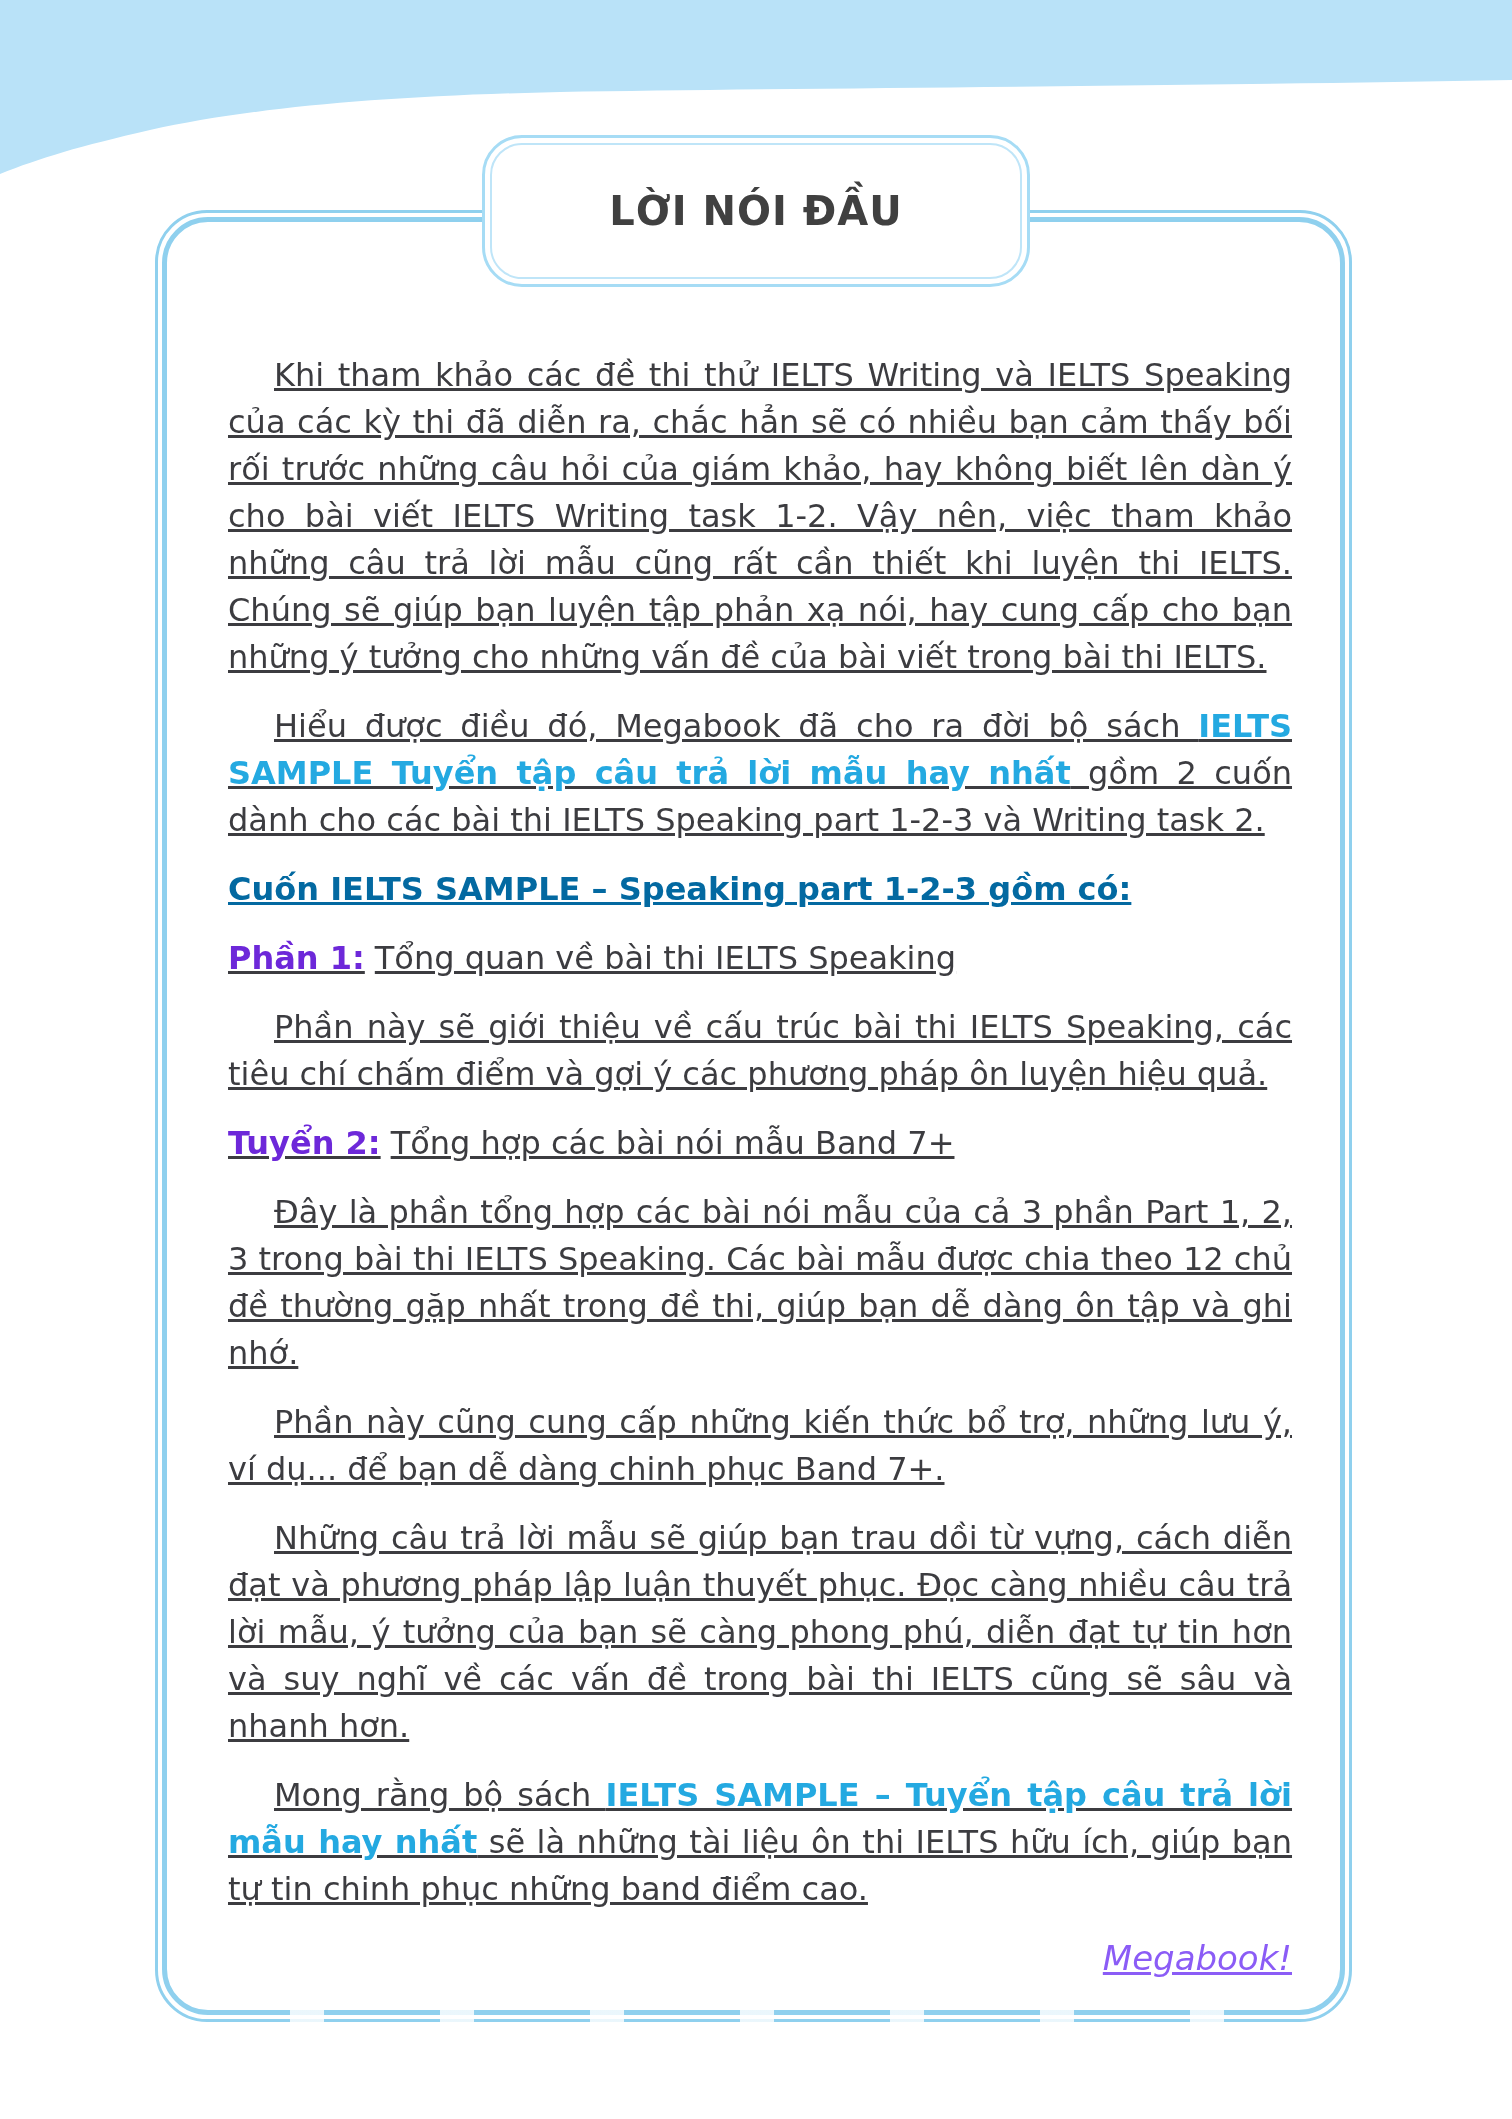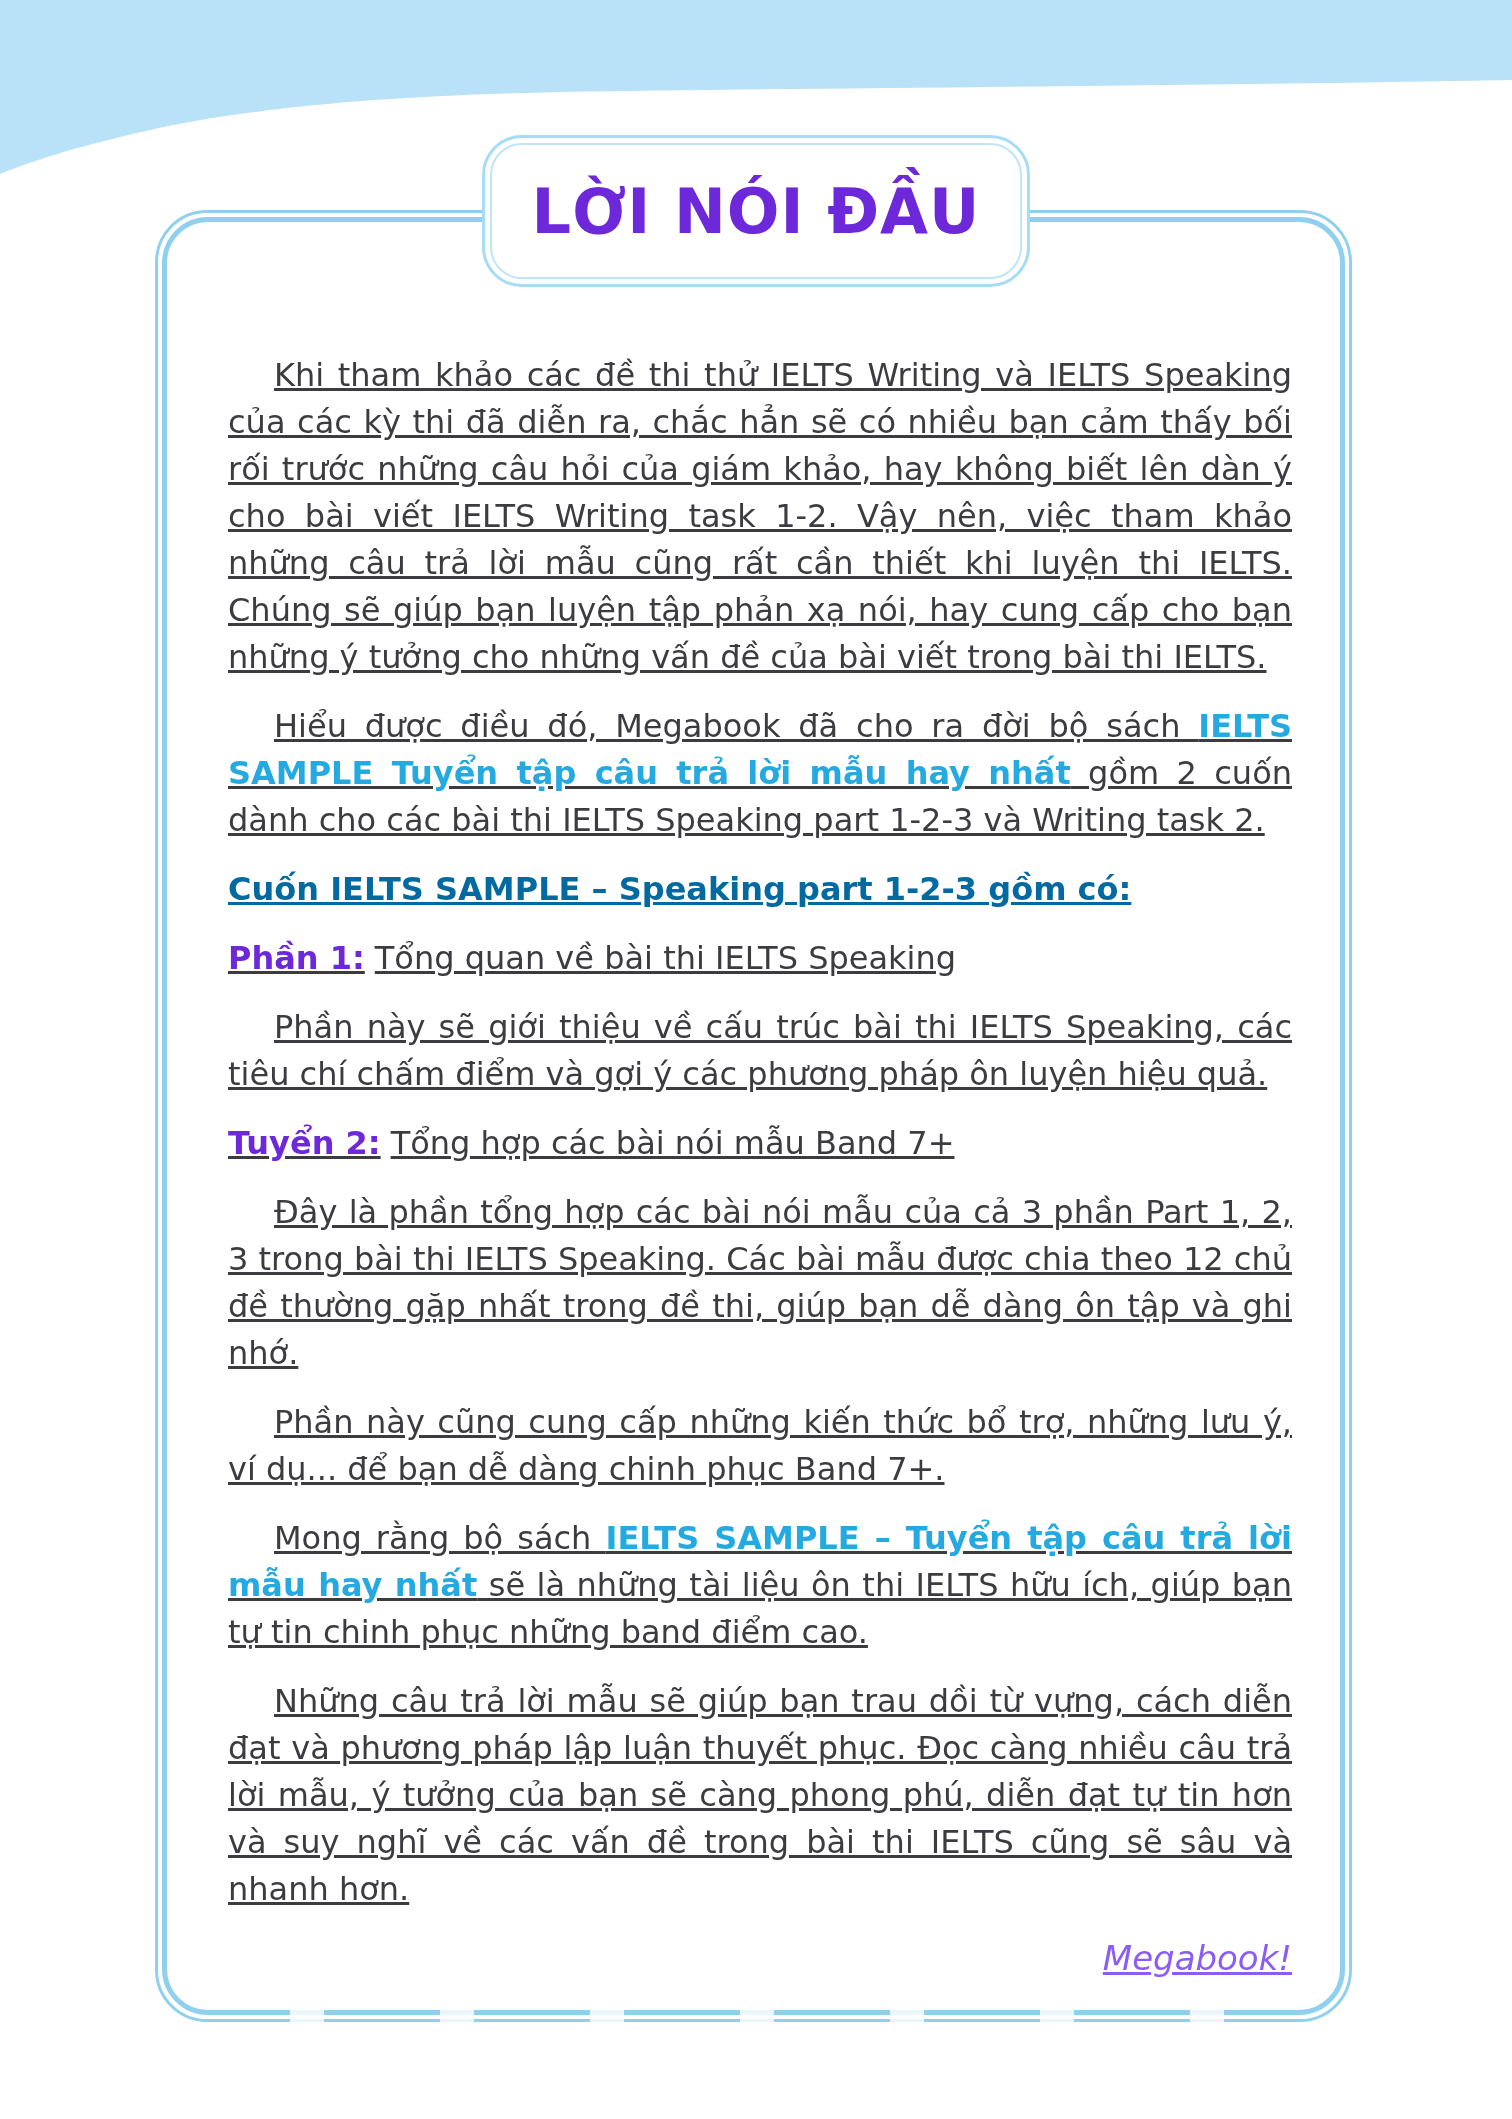--- a/index.html
+++ b/index.html
@@ -50,23 +50,23 @@
     display:flex; align-items:center; justify-content:center;
   }
   .title-box-inner {
     position:absolute; inset:5px;
     border:2px solid #bfe5f8;
     border-radius:32px;
     pointer-events:none;
   }
   .page-title {
     margin:4px; position:relative;
-    font-size:62px; font-weight:bold;
+    font-size:40px; font-weight:bold;
     letter-spacing:1px;
-    color:#6d28d9;
+    color:#404040;
     white-space:nowrap;
   }
 
   
   .content {
     position:absolute; top:352px; left:228px; width:1064px;
     z-index:4;
     color:#3c3c40;
     font-size:32px; line-height:47px;
     text-align:justify;
@@ -112,19 +112,19 @@
   <p><span class="part-label">Phần 1:</span><span>Tổng quan về bài thi IELTS Speaking</span></p>
 
   <p class="indent"><span>Phần này sẽ giới thiệu về cấu trúc bài thi IELTS Speaking, các tiêu chí chấm điểm và gợi ý các phương pháp ôn luyện hiệu quả.</span></p>
 
   <p><span class="part-label">Tuyển 2:</span><span>Tổng hợp các bài nói mẫu Band 7+</span></p>
 
   <p class="indent"><span>Đây là phần tổng hợp các bài nói mẫu của cả 3 phần Part 1, 2, 3 trong bài thi IELTS Speaking. Các bài mẫu được chia theo 12 chủ đề thường gặp nhất trong đề thi, giúp bạn dễ dàng ôn tập và ghi nhớ.</span></p>
 
   <p class="indent"><span>Phần này cũng cung cấp những kiến thức bổ trợ, những lưu ý, ví dụ... để bạn dễ dàng chinh phục Band 7+.</span></p>
 
+  <p class="indent"><span>Những câu trả lời mẫu sẽ giúp bạn trau dồi từ vựng, cách diễn đạt và phương pháp lập luận thuyết phục. Đọc càng nhiều câu trả lời mẫu, ý tưởng của bạn sẽ càng phong phú, diễn đạt tự tin hơn và suy nghĩ về các vấn đề trong bài thi IELTS cũng sẽ sâu và nhanh hơn.</span></p>
+
   <p class="indent"><span>Mong rằng bộ sách </span><span class="hl">IELTS SAMPLE – Tuyển tập câu trả lời mẫu hay nhất</span><span> sẽ là những tài liệu ôn thi IELTS hữu ích, giúp bạn tự tin chinh phục những band điểm cao.</span></p>
-
-  <p class="indent"><span>Những câu trả lời mẫu sẽ giúp bạn trau dồi từ vựng, cách diễn đạt và phương pháp lập luận thuyết phục. Đọc càng nhiều câu trả lời mẫu, ý tưởng của bạn sẽ càng phong phú, diễn đạt tự tin hơn và suy nghĩ về các vấn đề trong bài thi IELTS cũng sẽ sâu và nhanh hơn.</span></p>
 
   <p class="signature">Megabook!</p>
 
 </div>
 
 </body></html>

